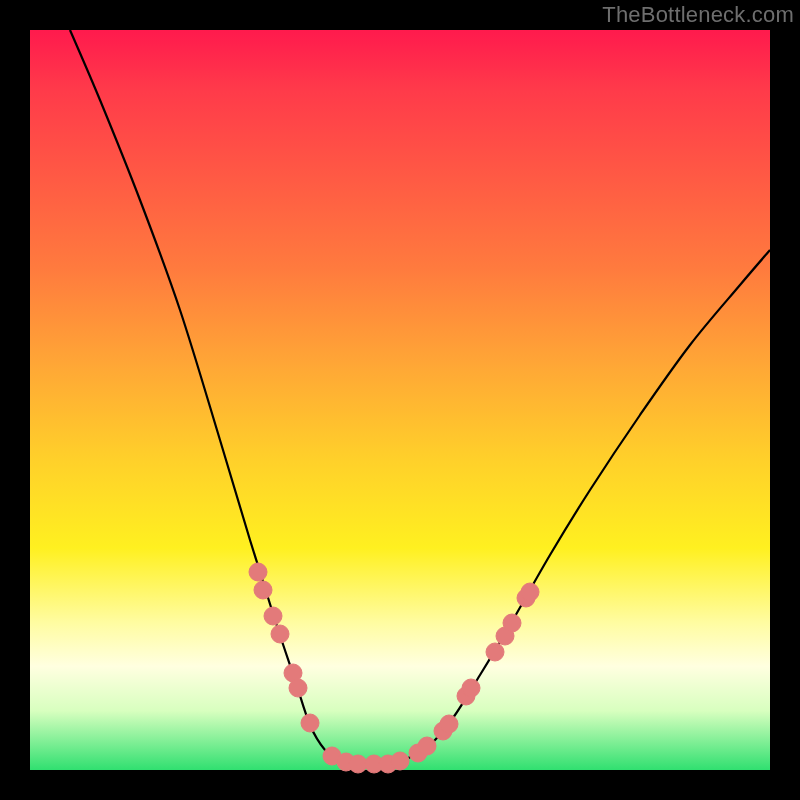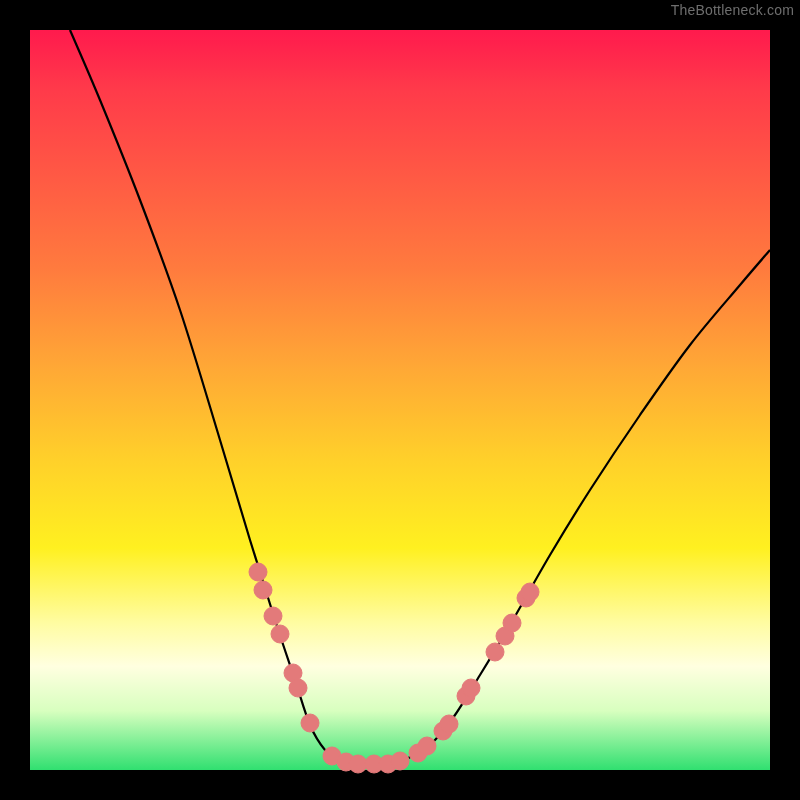--- a/index.html
+++ b/index.html
@@ -38,21 +38,21 @@
       #fffca0 80%,
       #ffffe0 86%,
       #d8ffbf 92%,
       #30e070 100%
     );
   }
   .watermark {
     position: absolute;
     right: 6px;
     top: 2px;
-    font-size: 14px;
+    font-size: 22px;
     font-weight: 500;
     color: #6e6e6e;
     letter-spacing: 0.2px;
     user-select: none;
   }
   svg.curve {
     position: absolute;
     left: 0;
     top: 0;
     width: 740px;

